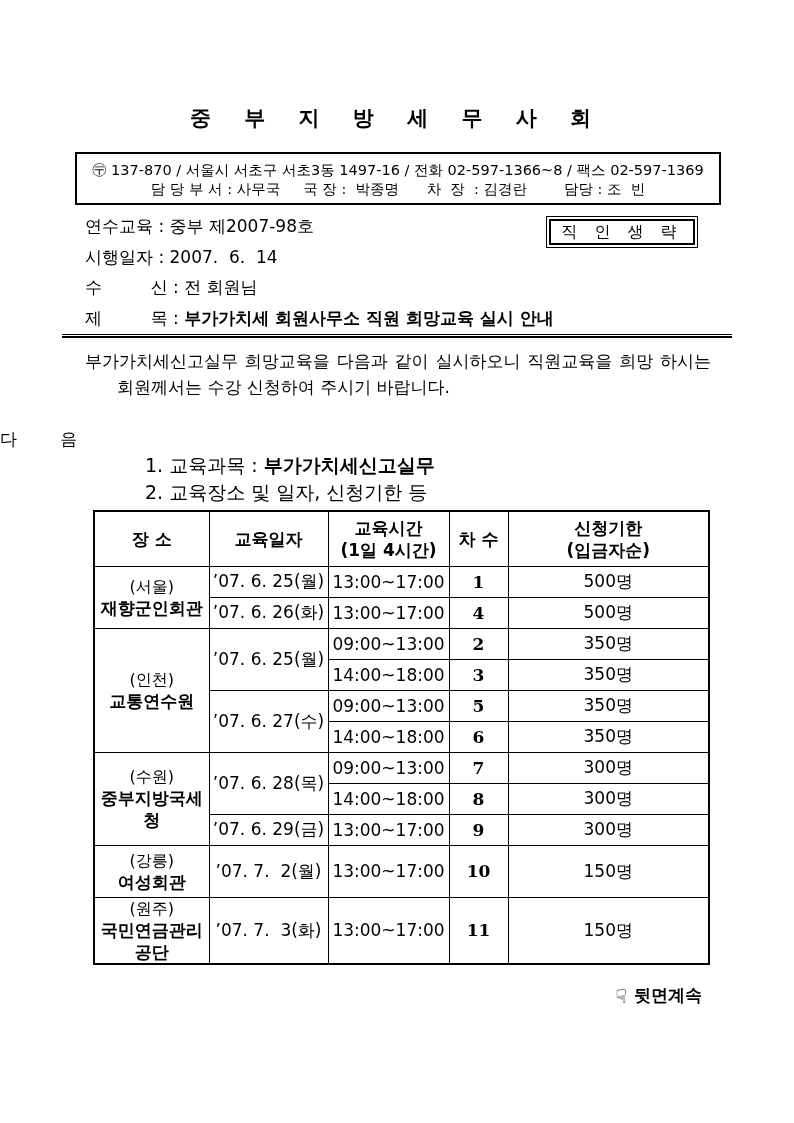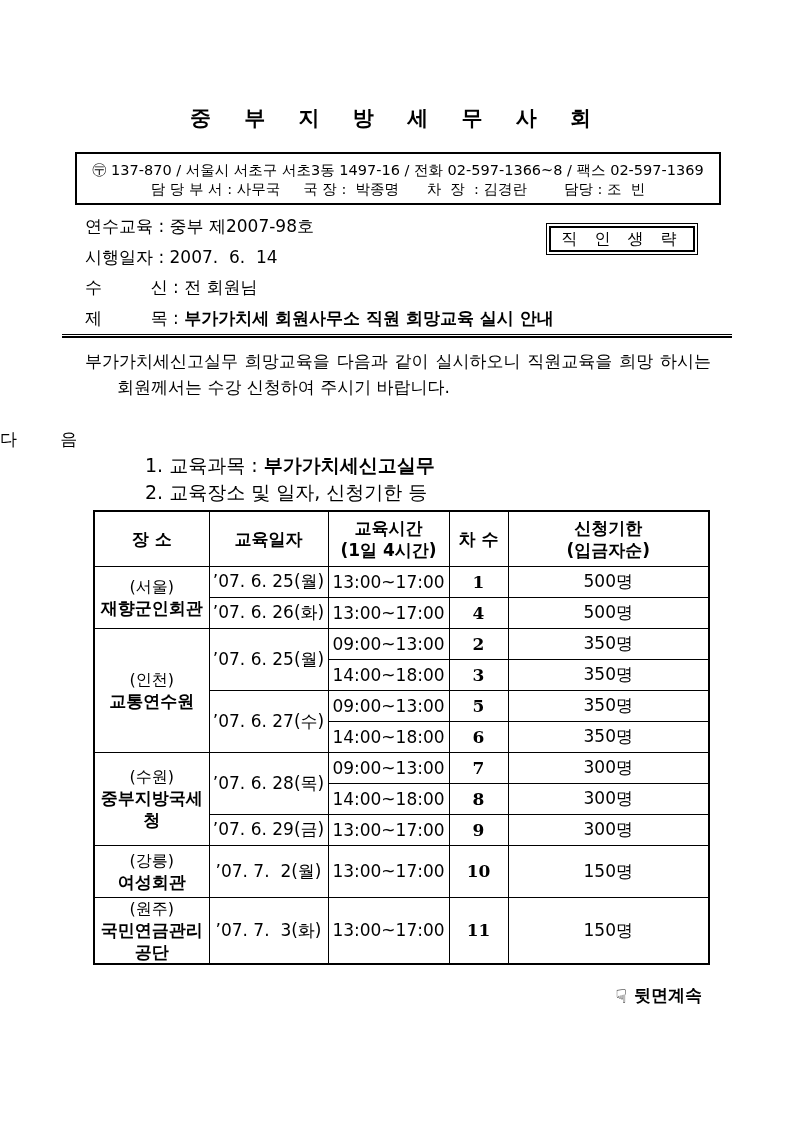--- a/index.html
+++ b/index.html
@@ -37,21 +37,21 @@
   .postal-glyph { font-size: 15px; }
   .doc-info {
     position: absolute;
     top: 211px; left: 85px; width: 460px;
     font-size: 17px;
   }
   .info-row { height: 30.5px; line-height: 30.5px; white-space: pre; }
   .info-row .value.bold { font-weight: bold; }
   .stamp-box {
     position: absolute;
-    top: 223px; left: 546px;
+    top: 216px; left: 546px;
     width: 152px; height: 32px;
     border: 1px solid #000;
     padding: 2px;
   }
   .stamp-inner {
     width: 100%; height: 100%;
     border: 2px solid #000;
     display: flex; align-items: center; justify-content: center;
     font-size: 16px;
     letter-spacing: 6px;

